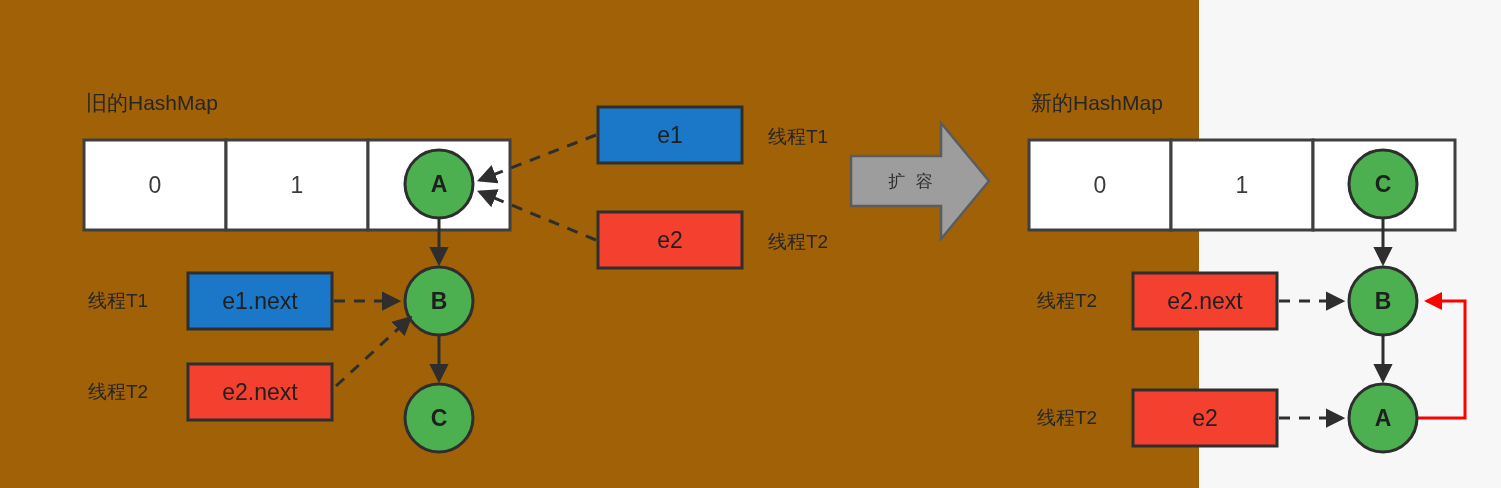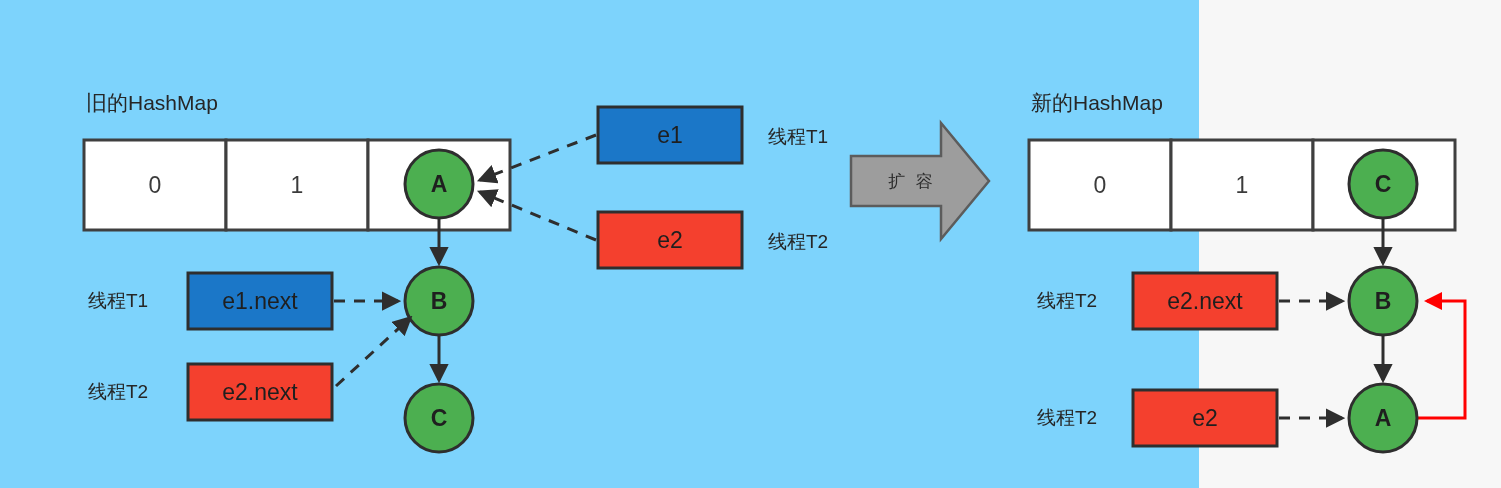--- a/index.html
+++ b/index.html
@@ -11,21 +11,21 @@
   body {
     width: 1501px;
     height: 488px;
     overflow: hidden;
     font-family: "Liberation Sans", "DejaVu Sans", sans-serif;
   }
   #diagram-root {
     position: relative;
     width: 1199px;
     height: 488px;
-    background: #7dd3fc;
+    background: #a16207;
   }
   svg#scene {
     position: absolute;
     top: 0;
     left: 0;
     width: 1501px;
     height: 488px;
     display: block;
   }
   .title-text {

